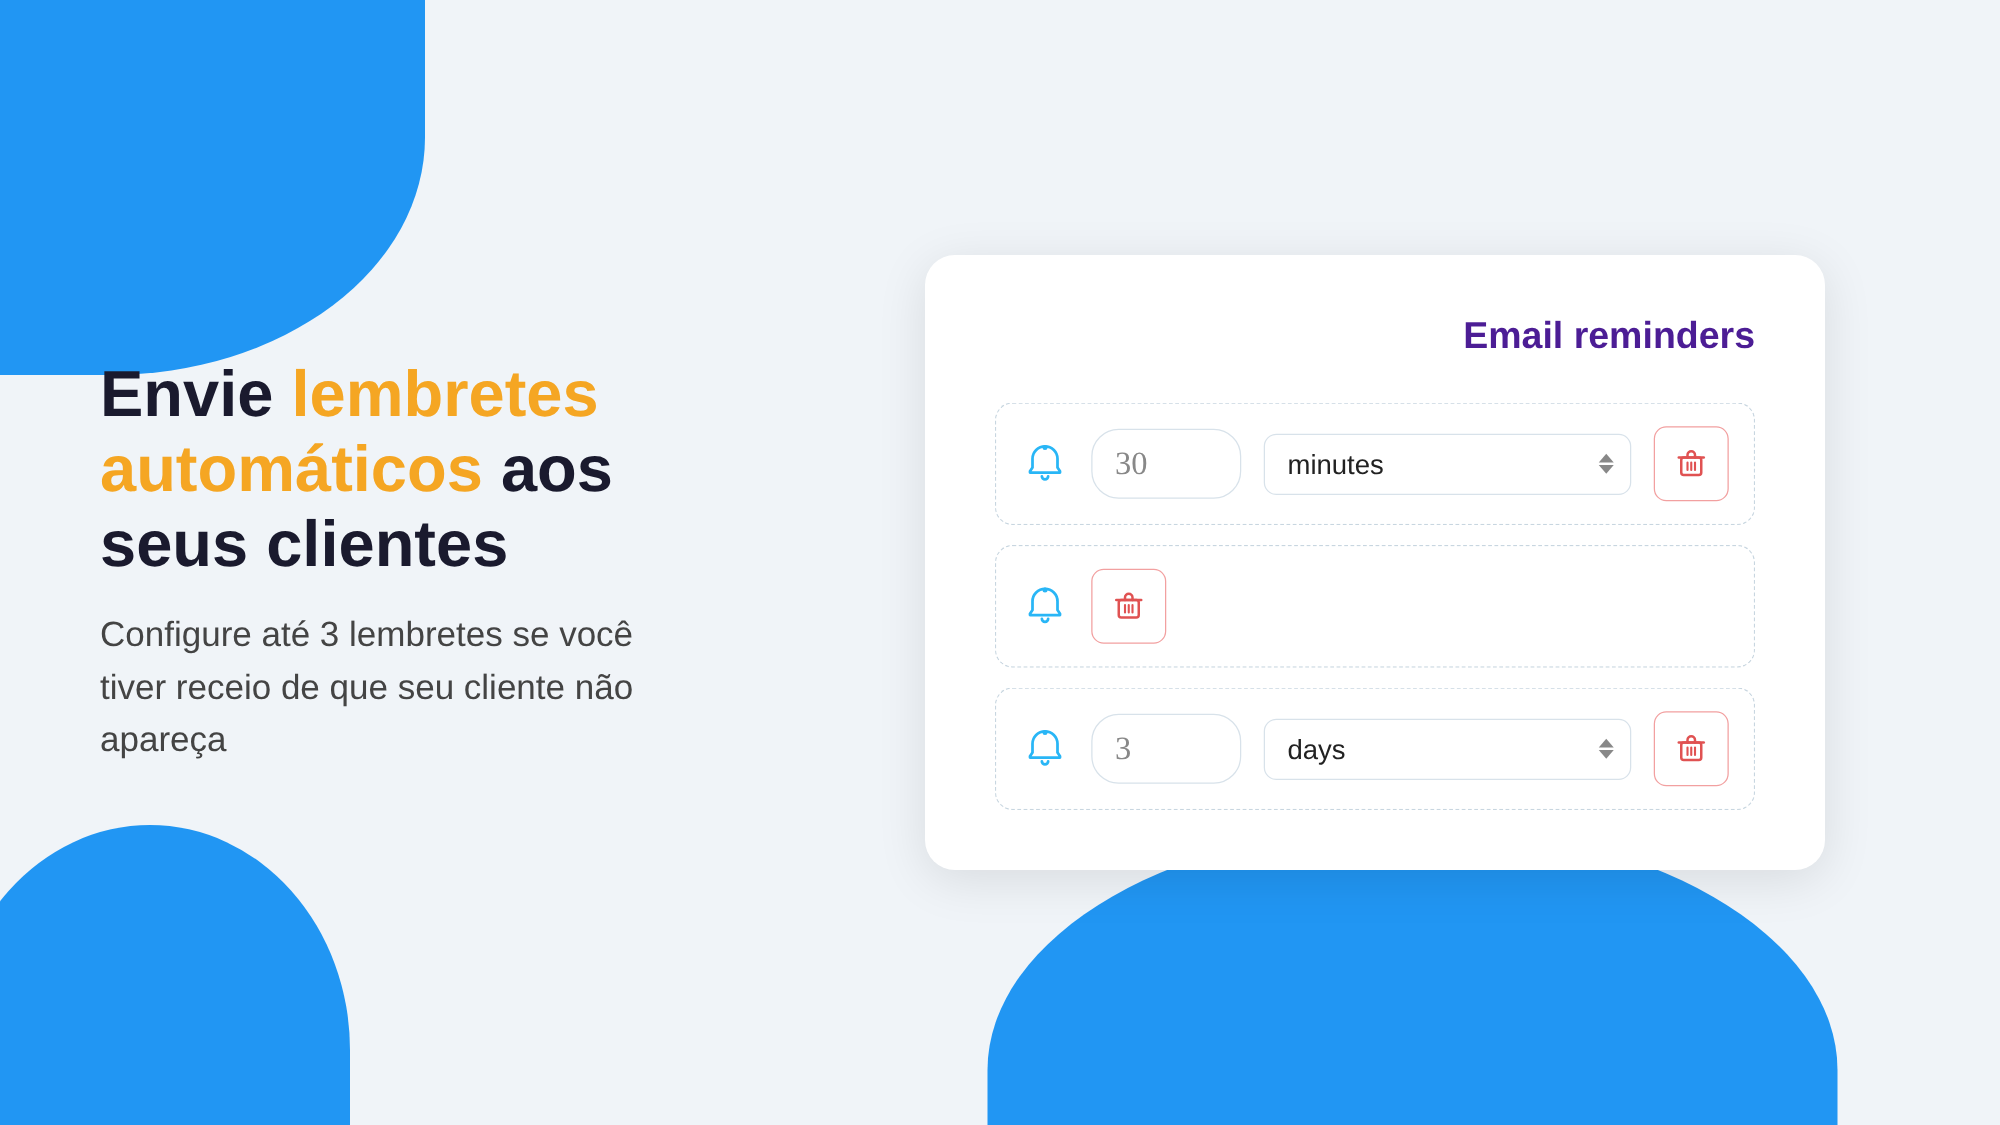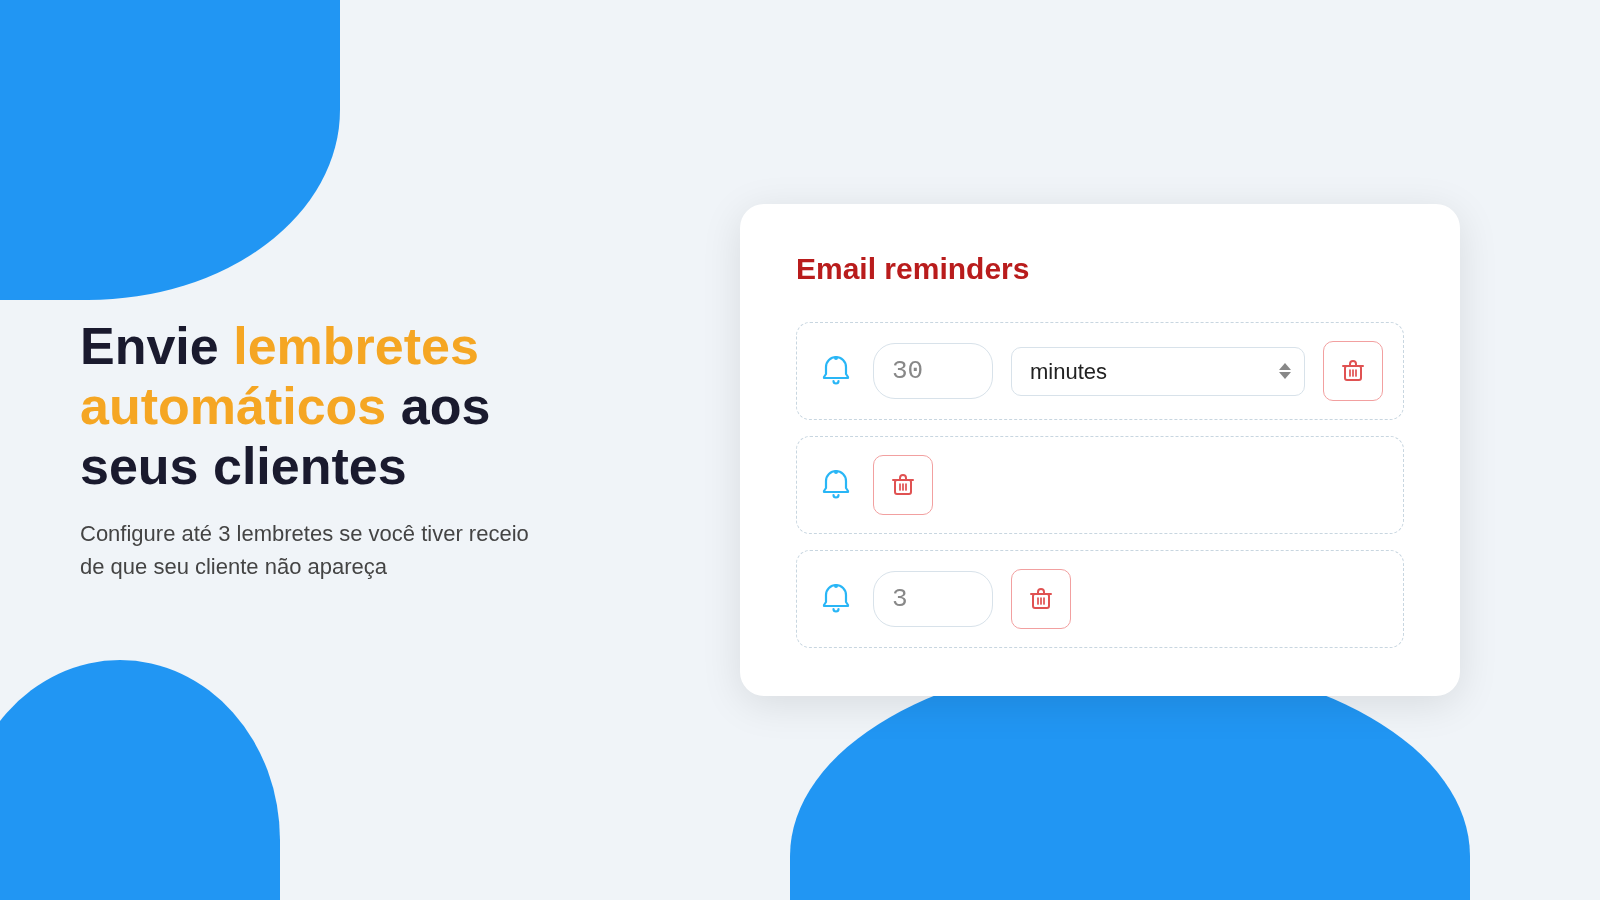--- a/index.html
+++ b/index.html
@@ -72,21 +72,21 @@
       font-weight: 800;
       line-height: 1.15;
       color: #1a1a2e;
     }
 
     .headline .highlight {
       color: #f5a623;
     }
 
     .subtext {
-      font-size: 22px;
+      font-size: 28px;
       color: #444;
       line-height: 1.5;
       max-width: 460px;
     }
 
     
     .right-panel {
       flex: 1;
       display: flex;
       justify-content: center;
@@ -97,22 +97,23 @@
       background: #ffffff;
       border-radius: 24px;
       padding: 48px 56px;
       width: 720px;
       box-shadow: 0 8px 40px rgba(0,0,0,0.10);
     }
 
     .card-title {
       font-size: 30px;
       font-weight: 700;
-      color: #b91c1c;
+      color: #4c1d95;
       margin-bottom: 36px;
+      text-align: right;
     }
 
     
     .reminder-rows {
       display: flex;
       flex-direction: column;
       gap: 16px;
     }
 
     .reminder-row {
@@ -135,21 +136,21 @@
       width: 120px;
       height: 56px;
       border: 1.5px solid #d8e2ea;
       border-radius: 22px;
       font-size: 26px;
       color: #888;
       text-align: left;
       padding: 0 18px;
       background: #fff;
       outline: none;
-      font-family: Liberation Mono, monospace;
+      font-family: Liberation Serif, serif;
     }
 
     .unit-select-wrapper {
       position: relative;
       flex: 1;
     }
 
     .unit-select {
       width: 100%;
       height: 49px;
@@ -285,20 +286,31 @@
 
         <div class="reminder-row">
           <span class="bell-icon">
             <svg viewBox="0 0 38 38" fill="none" xmlns="http://www.w3.org/2000/svg">
               <path d="M19 5C13.477 5 9 9.477 9 15v7l-2 3v1h24v-1l-2-3v-7c0-5.523-4.477-10-10-10z" stroke="#29b6f6" stroke-width="2.2" fill="none" stroke-linejoin="round"></path>
               <path d="M16.5 29a2.5 2.5 0 005 0" stroke="#29b6f6" stroke-width="2.2" stroke-linecap="round"></path>
               <circle cx="19" cy="6" r="2" fill="#29b6f6"></circle>
             </svg>
           </span>
           <input class="number-input" type="text" value="3" style="">
+          <div class="unit-select-wrapper">
+            <select class="unit-select">
+              <option>minutes</option>
+              <option>hours</option>
+              <option selected="">days</option>
+            </select>
+            <span class="select-arrow">
+              <span class="arrow-up"></span>
+              <span class="arrow-down"></span>
+            </span>
+          </div>
           <button class="delete-btn">
             <svg class="trash-icon" viewBox="0 0 26 26" fill="none" xmlns="http://www.w3.org/2000/svg">
               <rect x="5" y="8" width="16" height="14" rx="2" stroke="#e05252" stroke-width="2" fill="none"></rect>
               <path d="M3 8h20" stroke="#e05252" stroke-width="2" stroke-linecap="round"></path>
               <path d="M10 8V6a3 3 0 016 0v2" stroke="#e05252" stroke-width="2" stroke-linecap="round"></path>
               <path d="M10 12v6M13 12v6M16 12v6" stroke="#e05252" stroke-width="1.7" stroke-linecap="round"></path>
             </svg>
           </button>
         </div>
 

